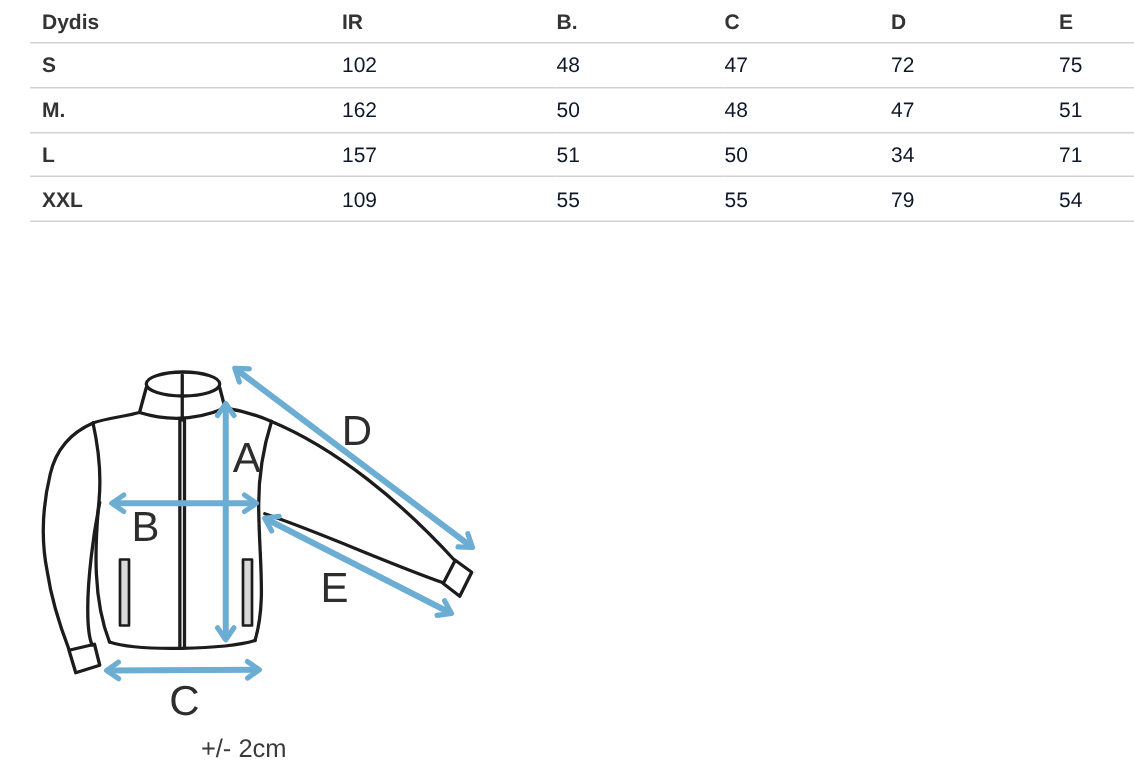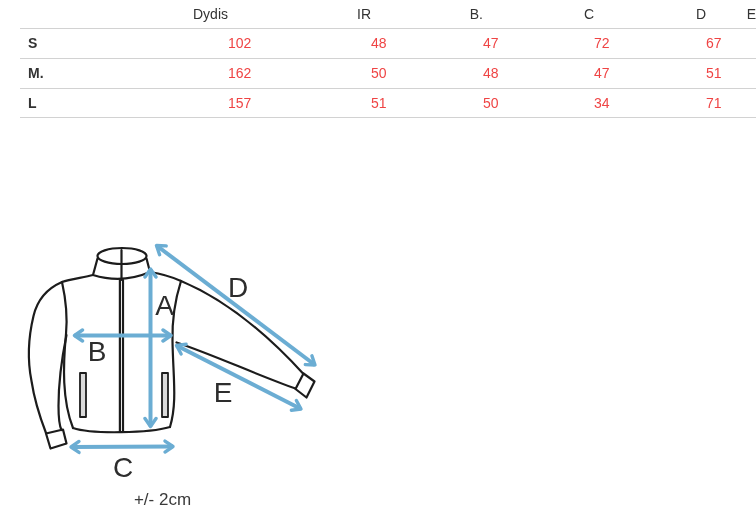--- a/index.html
+++ b/index.html
@@ -23,22 +23,22 @@
     font-size: 14px;
   }
   .size-table th, .size-table td {
     padding: 0;
     text-align: left;
     vertical-align: middle;
     border-bottom: 1px solid #d2d2d2;
     white-space: nowrap;
     overflow: hidden;
   }
-  .size-table thead th { height: 28px; font-weight: 400; color: #333333; text-align: right; }
-  .size-table tbody td { height: 28.8px; font-weight: 400; color: #ef4444; }
+  .size-table thead th { height: 28px; font-weight: 700; color: #333333; }
+  .size-table tbody td { height: 28.8px; font-weight: 400; color: #0f172a; }
   .size-table td:first-child, .size-table th:first-child { padding-left: 8px; }
   .size-table tbody td:first-child { font-weight: 700; color: #333333; }
   
   svg.jacket-svg {
     position: absolute;
     left: 0;
     top: 200px;
     width: 360px;
     height: 320px;
   }
@@ -72,37 +72,45 @@
         <th>E</th>
       </tr>
     </thead>
     <tbody>
       <tr>
         <td>S</td>
         <td>102</td>
         <td>48</td>
         <td>47</td>
         <td>72</td>
-        <td>67</td>
+        <td>75</td>
       </tr>
       <tr>
         <td>M.</td>
         <td>162</td>
         <td>50</td>
         <td>48</td>
         <td>47</td>
         <td>51</td>
       </tr>
       <tr>
         <td>L</td>
         <td>157</td>
         <td>51</td>
         <td>50</td>
         <td>34</td>
         <td>71</td>
+      </tr>
+      <tr>
+        <td>XXL</td>
+        <td>109</td>
+        <td>55</td>
+        <td>55</td>
+        <td>79</td>
+        <td>54</td>
       </tr>
     </tbody>
   </table>
 
   <svg class="jacket-svg" viewBox="0 200 360 320">
     <defs>
       <marker id="ah" viewBox="0 0 16 16" markerWidth="16" markerHeight="16" refX="12" refY="8" orient="auto-start-reverse" markerUnits="userSpaceOnUse">
         <path d="M4 2.5 L12 8 L4 13.5" fill="none" stroke="#6badd3" stroke-width="3.4" stroke-linecap="round" stroke-linejoin="round"></path>
       </marker>
     </defs>

